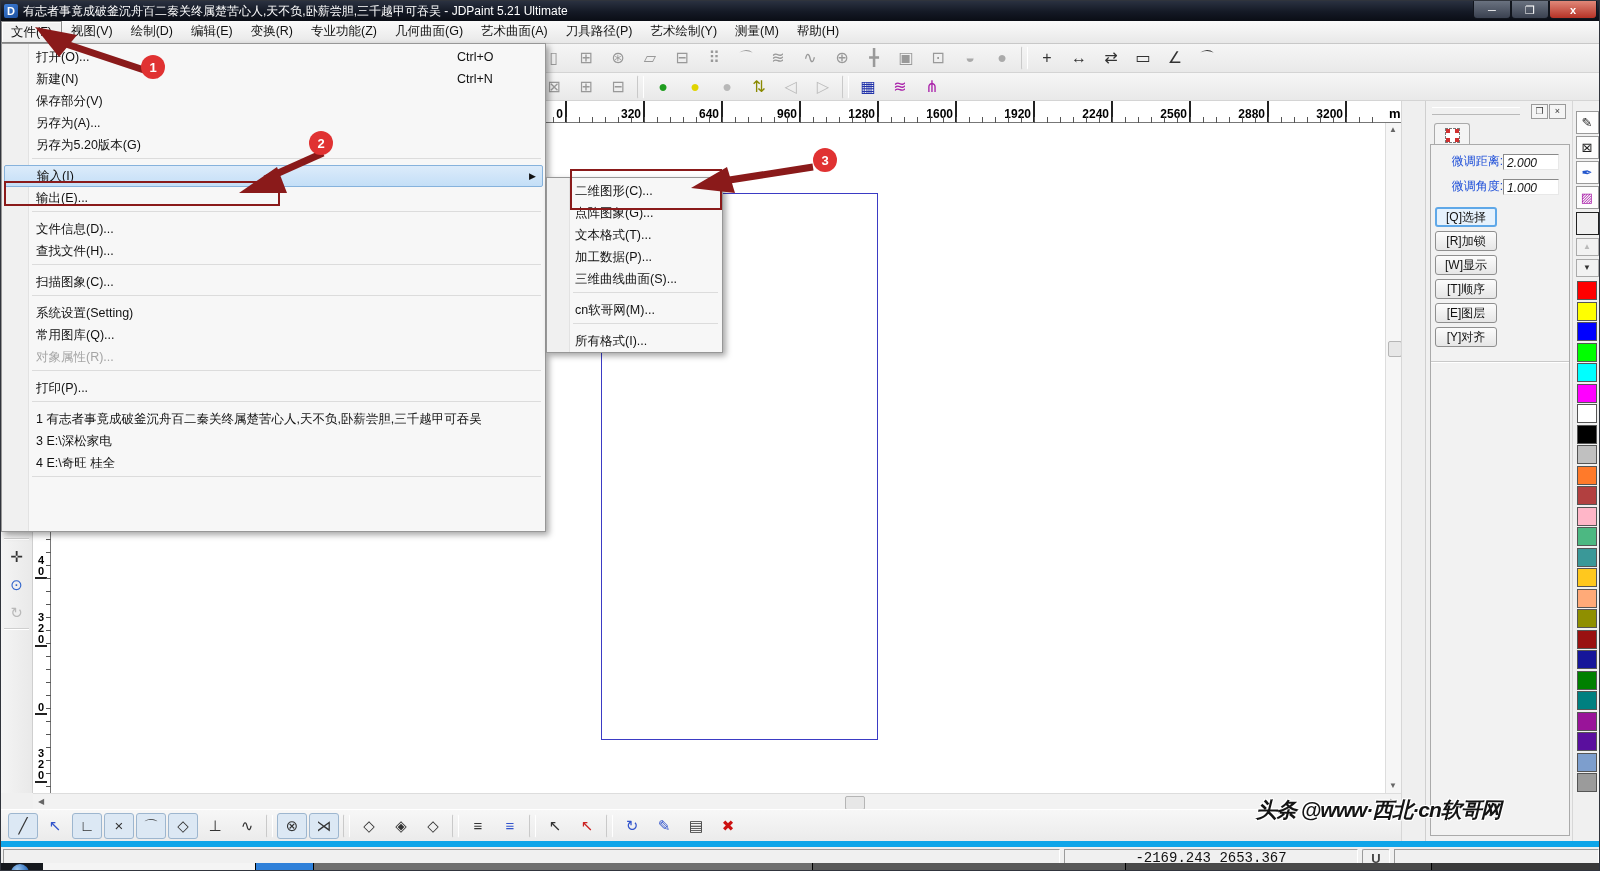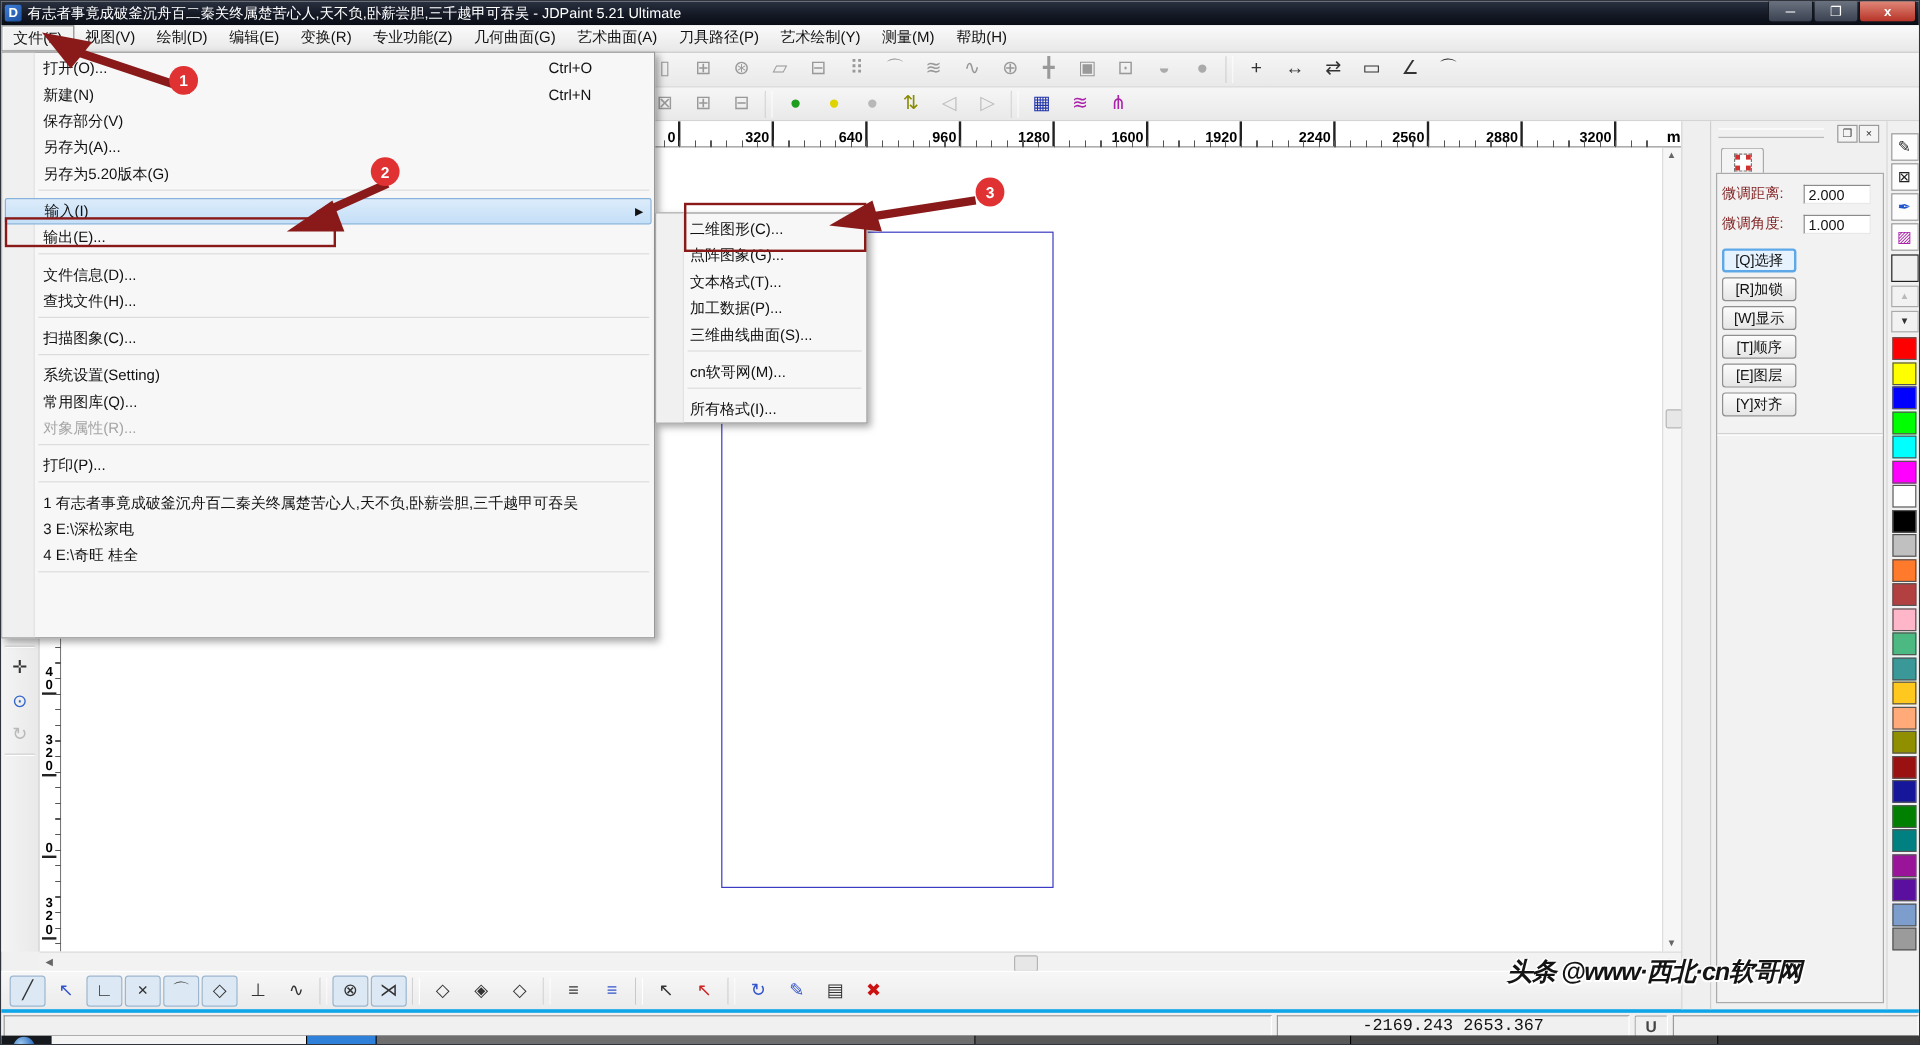--- a/index.html
+++ b/index.html
@@ -64,21 +64,21 @@
     border:1px solid #b5b5b5;border-radius:2px;}
   #hscroll{left:32px;top:792px;width:1368px;height:16px;background:#f2f2f2;border-top:1px solid #ddd;}
   #hscroll .arr{position:absolute;top:1px;width:14px;height:13px;font-size:8px;color:#666;text-align:center;line-height:13px;}
   #hscroll .thumb{position:absolute;left:812px;top:2px;width:18px;height:12px;background:#e7e7e7;
     border:1px solid #b5b5b5;border-radius:2px;}
   
   #bottombar{left:0;top:808px;width:1400px;height:32px;background:linear-gradient(180deg,#f7f7f7,#ebebeb);
     border-top:1px solid #fff;display:flex;align-items:center;padding-left:6px;box-sizing:border-box;}
   #bottombar .tbtn{color:#333;font-size:15px;}
   
-  #statusbar{left:0;top:840px;width:1600px;height:22px;background:#f0f0f0;border-top:3px solid #0ea5e9;
+  #statusbar{left:0;top:840px;width:1600px;height:22px;background:#f0f0f0;border-top:6px solid #0ea5e9;
     display:flex;align-items:center;font-size:13px;}
   .status-cell{height:16px;border:1px solid;border-color:#9b9b9b #fff #fff #9b9b9b;margin:0 2px;
     display:flex;align-items:center;justify-content:center;}
   #status-main{width:1055px;}
   #status-coords{width:292px;font-family:"Liberation Mono","DejaVu Sans Mono",monospace;font-size:14px;color:#111;}
   #status-unit{width:26px;font-weight:bold;color:#444;border-radius:2px;}
   #status-rest{flex:1;}
   
   #taskbar{left:0;top:862px;width:1600px;height:9px;background:#15181d;display:flex;align-items:flex-start;overflow:hidden;}
   #start-orb{width:18px;height:18px;border-radius:50%;margin:1px 14px 0 10px;flex:none;
@@ -92,23 +92,23 @@
   .dockbtn{position:absolute;top:3px;width:15px;height:13px;border:1px solid #9a9a9a;background:#f4f4f4;
     font-size:9px;line-height:12px;text-align:center;color:#333;}
   #dock-restore{right:24px;}  #dock-close{right:6px;}
   #panel-tab{position:absolute;left:8px;top:22px;width:34px;height:22px;background:#f4f4f4;
     border:1px solid #aaa;border-bottom:none;border-radius:3px 3px 0 0;display:flex;align-items:center;justify-content:center;}
   .tabicon{position:relative;width:13px;height:13px;border:1px dashed #777;background:#fff;}
   .tabicon i{position:absolute;left:0px;top:0px;width:4px;height:4px;background:#d03030;
     box-shadow:9px 0 #d03030,0 9px #d03030,9px 9px #d03030;}
   #panel-body{position:absolute;left:4px;top:43px;width:138px;height:690px;border:1px solid #aaa;background:#f2f2f2;}
   .field-row{display:flex;align-items:center;margin:8px 4px 0 4px;font-size:12px;}
-  .field-label{width:68px;color:#7f1d1d;}
+  .field-label{width:68px;text-align:right;color:#1d4ed8;}
   .field-value{width:56px;height:16px;background:#fff;border:1px solid;border-color:#8a8a8a #e8e8e8 #e8e8e8 #8a8a8a;
-    font-size:12px;line-height:16px;padding-left:3px;box-sizing:border-box;color:#111;}
+    font-size:12px;line-height:16px;padding-left:3px;box-sizing:border-box;color:#111;font-style:italic;}
   #panel-buttons{display:flex;flex-wrap:wrap;margin:10px 2px 0 2px;flex-direction:column;}
   .pbtn{width:62px;height:20px;margin:2px 2px;background:linear-gradient(180deg,#fcfcfc,#e6e6e6);
     border:1px solid #8f8f8f;border-radius:3px;font-size:12px;text-align:center;line-height:19px;color:#111;box-sizing:border-box;}
   .pbtn.active{border:2px solid #5fa8e8;background:#e6f2fd;line-height:17px;}
   #panel-sep{margin:12px 0 0 0;border-top:1px solid #c9c9c9;border-bottom:1px solid #fff;}
   
   #colorstrip{left:1571px;top:100px;width:29px;height:740px;background:#f0f0f0;border-left:1px solid #d7d7d7;
     box-sizing:border-box;padding-top:8px;}
   .cstool{width:21px;height:21px;margin:2px auto;border:1px solid #9a9a9a;background:#fdfdfd;
     display:flex;align-items:center;justify-content:center;font-size:13px;color:#222;}

